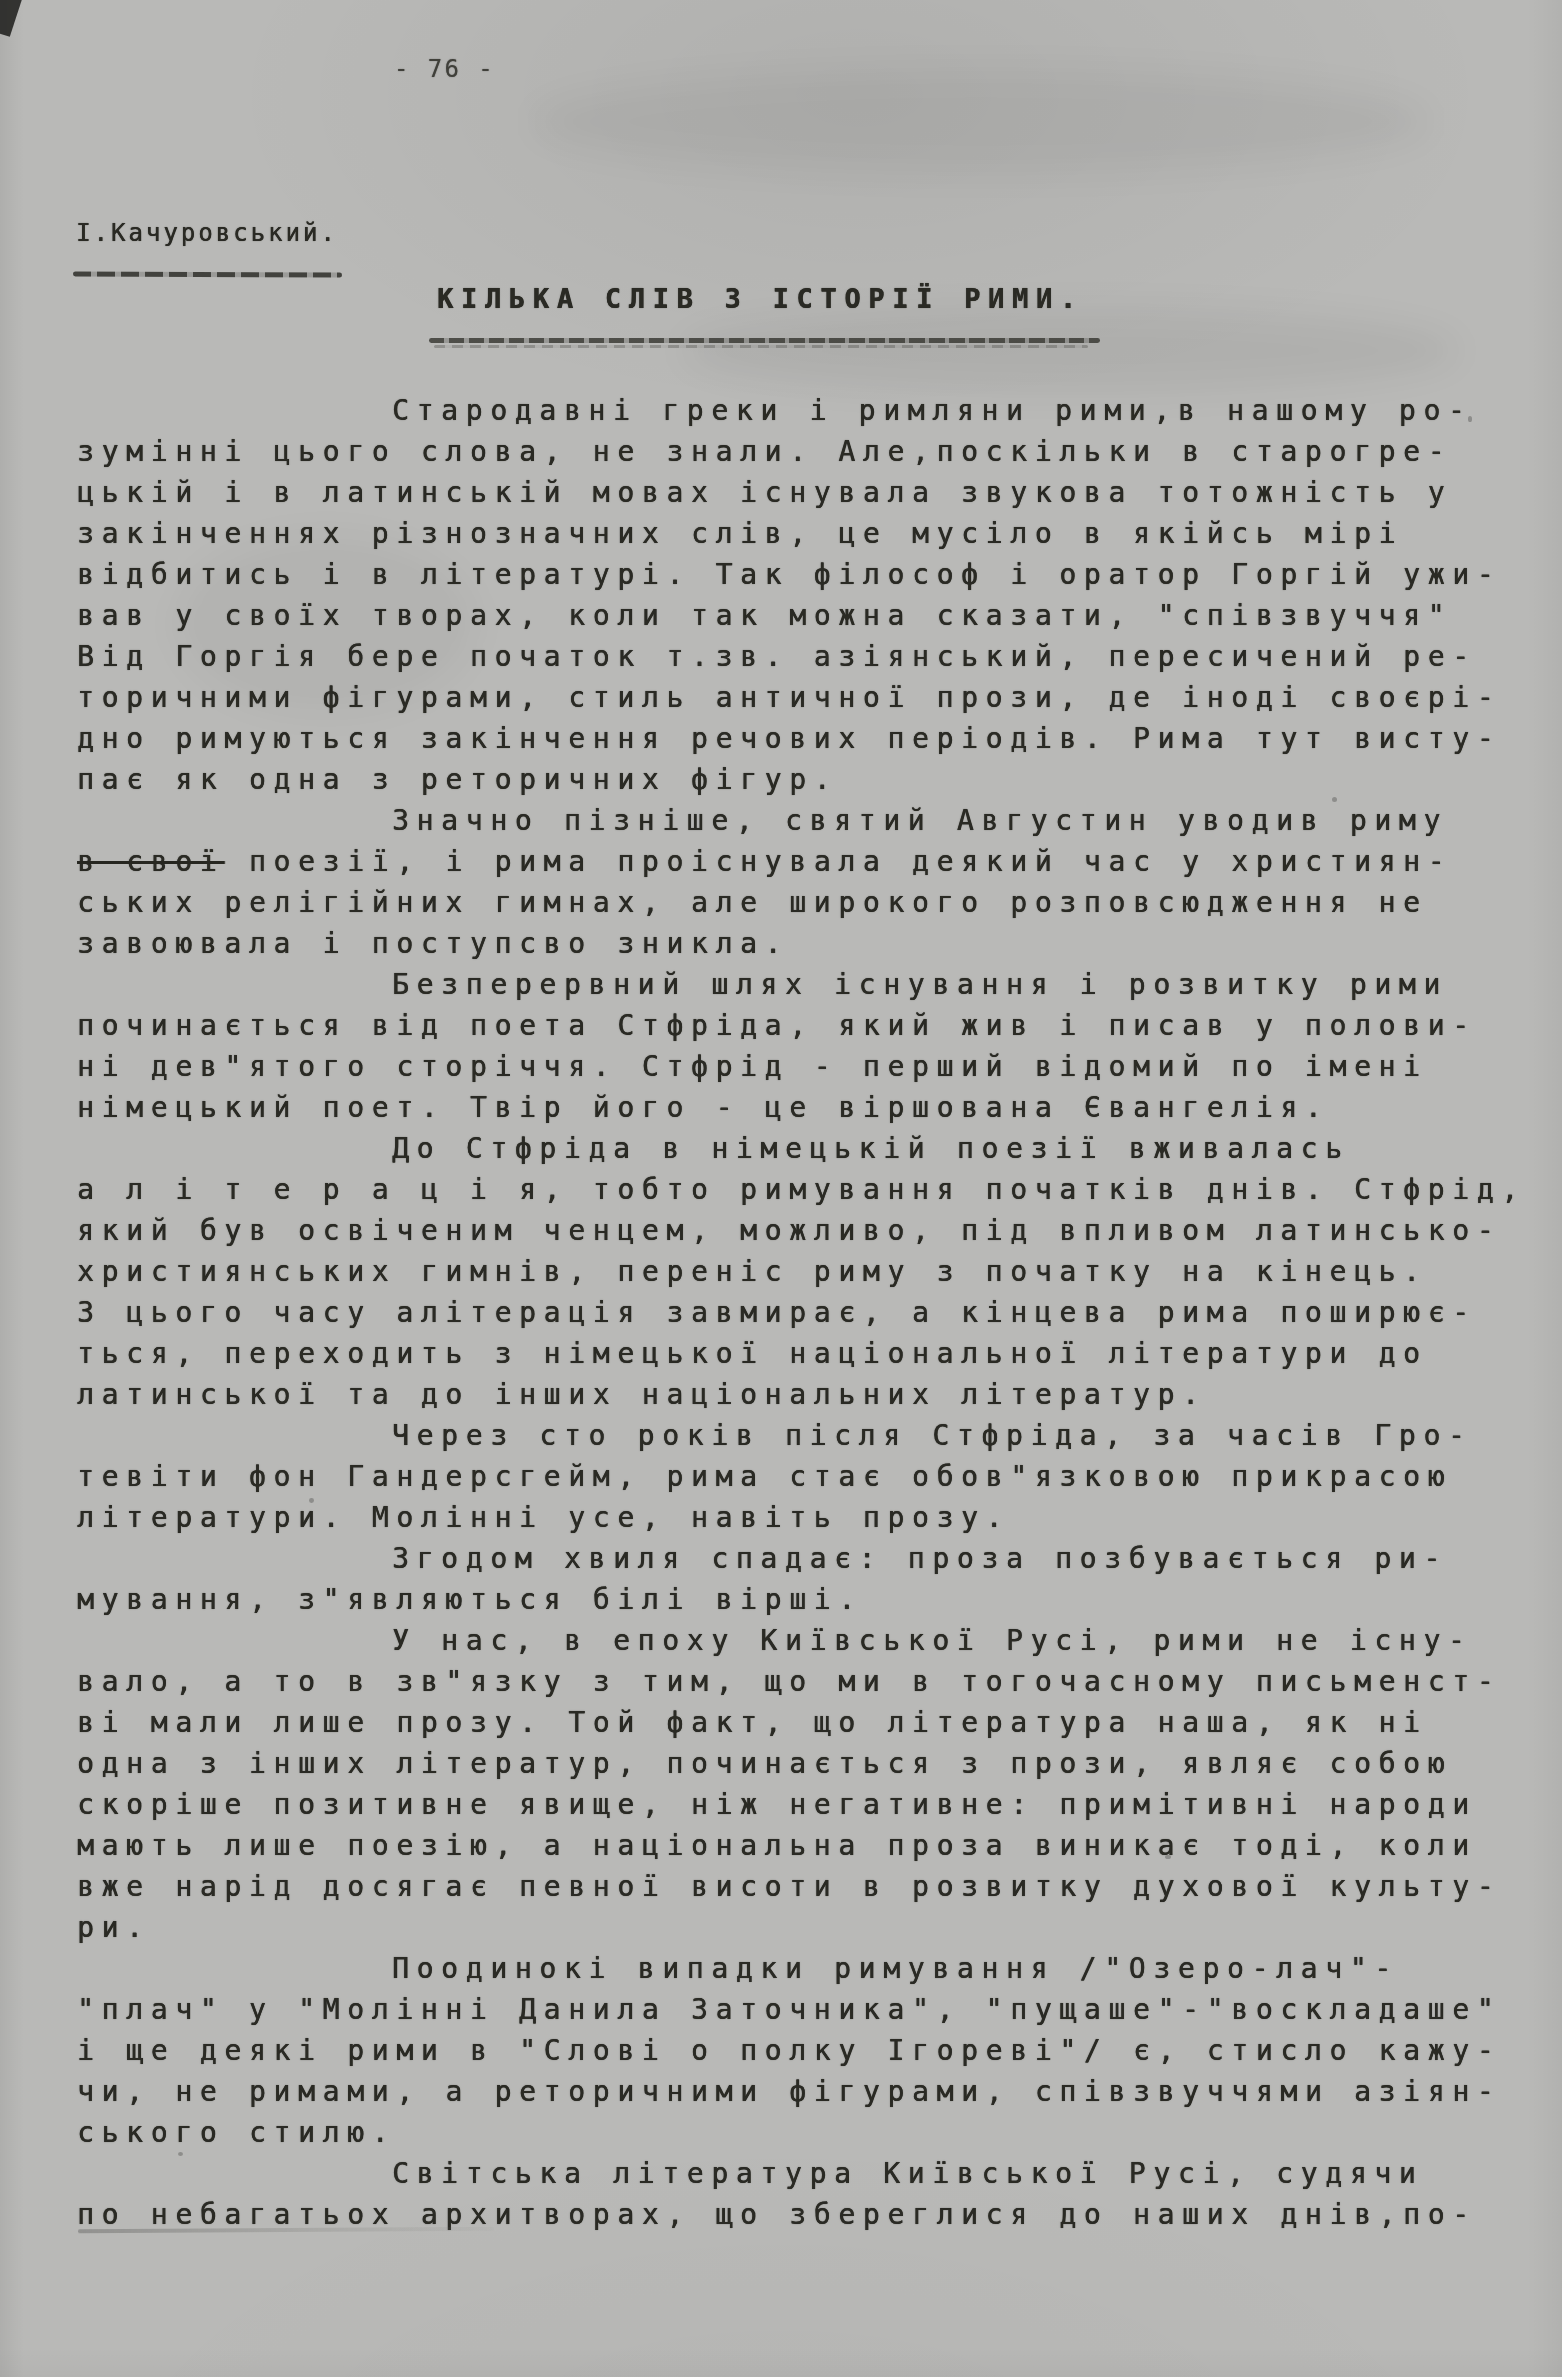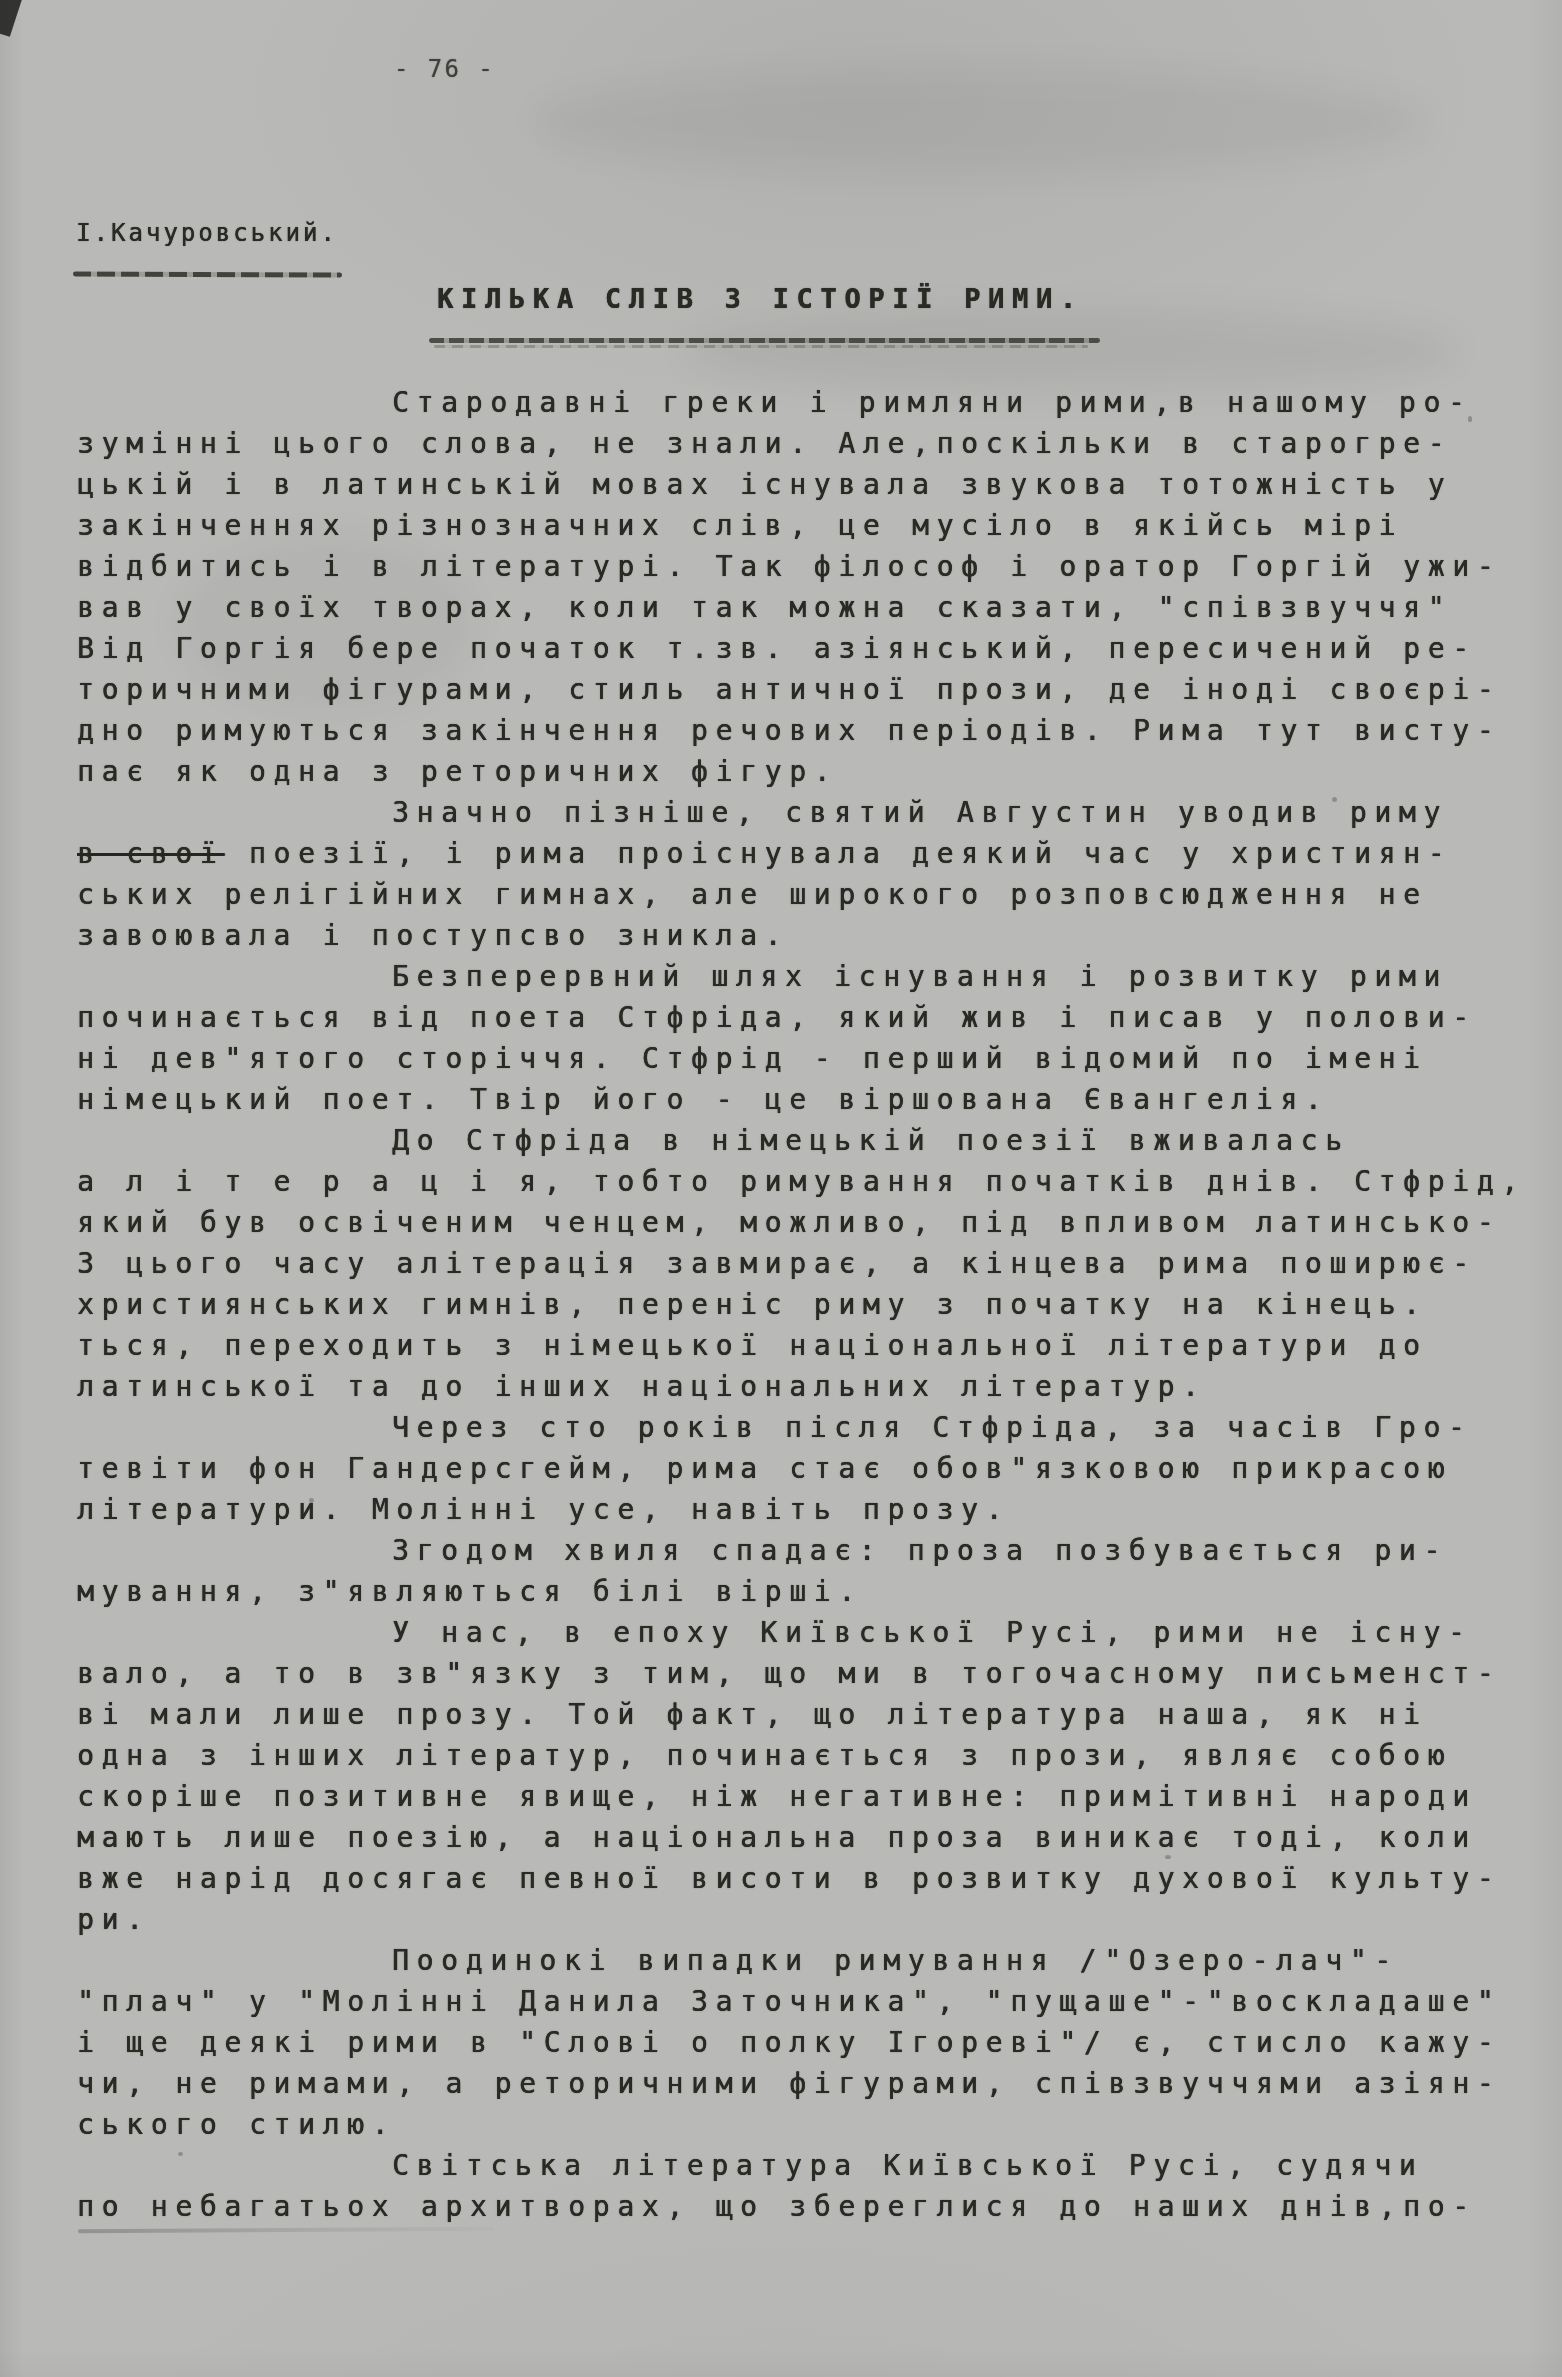--- a/index.html
+++ b/index.html
@@ -45,21 +45,21 @@
     position:absolute;left:429px;top:338px;width:671px;height:4.8px;
     background:repeating-linear-gradient(90deg,#33332d 0 15.5px,rgba(50,50,45,.3) 15.5px 20px);
     border-radius:2.4px;opacity:.8;
   }
   .title-underline2{
     position:absolute;left:434px;top:345px;width:654px;height:3px;
     background:repeating-linear-gradient(90deg,rgba(50,50,45,.5) 0 10.7px,rgba(50,50,45,.12) 10.7px 18px);
     border-radius:1.8px;opacity:.6;
   }
   .typed-text{
-    position:absolute;left:77px;top:382px;width:1415px;
+    position:absolute;left:77px;top:390px;width:1415px;
     font-size:28px;line-height:41px;letter-spacing:7.7px;
   }
   .line{white-space:pre;}
   .line.indent{padding-left:315px;}
   .strike{
     text-decoration:line-through;
     text-decoration-thickness:3px;
     text-decoration-color:rgba(38,38,32,.9);
   }
   .uline{
@@ -113,22 +113,22 @@
       <div class="line"><span class="strike">в свої</span><span> поезії, і рима проіснувала деякий час у християн-</span></div>
       <div class="line"><span>ських релігійних гимнах, але широкого розповсюдження не</span></div>
       <div class="line"><span>завоювала і поступсво зникла.</span></div>
       <div class="line indent"><span>Безперервний шлях існування і розвитку рими</span></div>
       <div class="line"><span>починається від поета Стфріда, який жив і писав у полови-</span></div>
       <div class="line"><span>ні дев"ятого сторіччя. Стфрід - перший відомий по імені</span></div>
       <div class="line"><span>німецький поет. Твір його - це віршована Євангелія.</span></div>
       <div class="line indent"><span>До Стфріда в німецькій поезії вживалась</span></div>
       <div class="line"><span>а л і т е р а ц і я, тобто римування початків днів. Стфрід,</span></div>
       <div class="line"><span>який був освіченим ченцем, можливо, під впливом латинсько-</span></div>
+      <div class="line"><span>християнських гимнів, переніс риму з початку на кінець.</span></div>
       <div class="line"><span>З цього часу алітерація завмирає, а кінцева рима поширює-</span></div>
-      <div class="line"><span>християнських гимнів, переніс риму з початку на кінець.</span></div>
       <div class="line"><span>ться, переходить з німецької національної літератури до</span></div>
       <div class="line"><span>латинської та до інших національних літератур.</span></div>
       <div class="line indent"><span>Через сто років після Стфріда, за часів Гро-</span></div>
       <div class="line"><span>тевіти фон Гандерсгейм, рима стає обов"язковою прикрасою</span></div>
       <div class="line"><span>літератури. Молінні усе, навіть прозу.</span></div>
       <div class="line indent"><span>Згодом хвиля спадає: проза позбувається ри-</span></div>
       <div class="line"><span>мування, з"являються білі вірші.</span></div>
       <div class="line indent"><span>У нас, в епоху Київської Русі, рими не існу-</span></div>
       <div class="line"><span>вало, а то в зв"язку з тим, що ми в тогочасному письменст-</span></div>
       <div class="line"><span>ві мали лише прозу. Той факт, що література наша, як ні</span></div>

